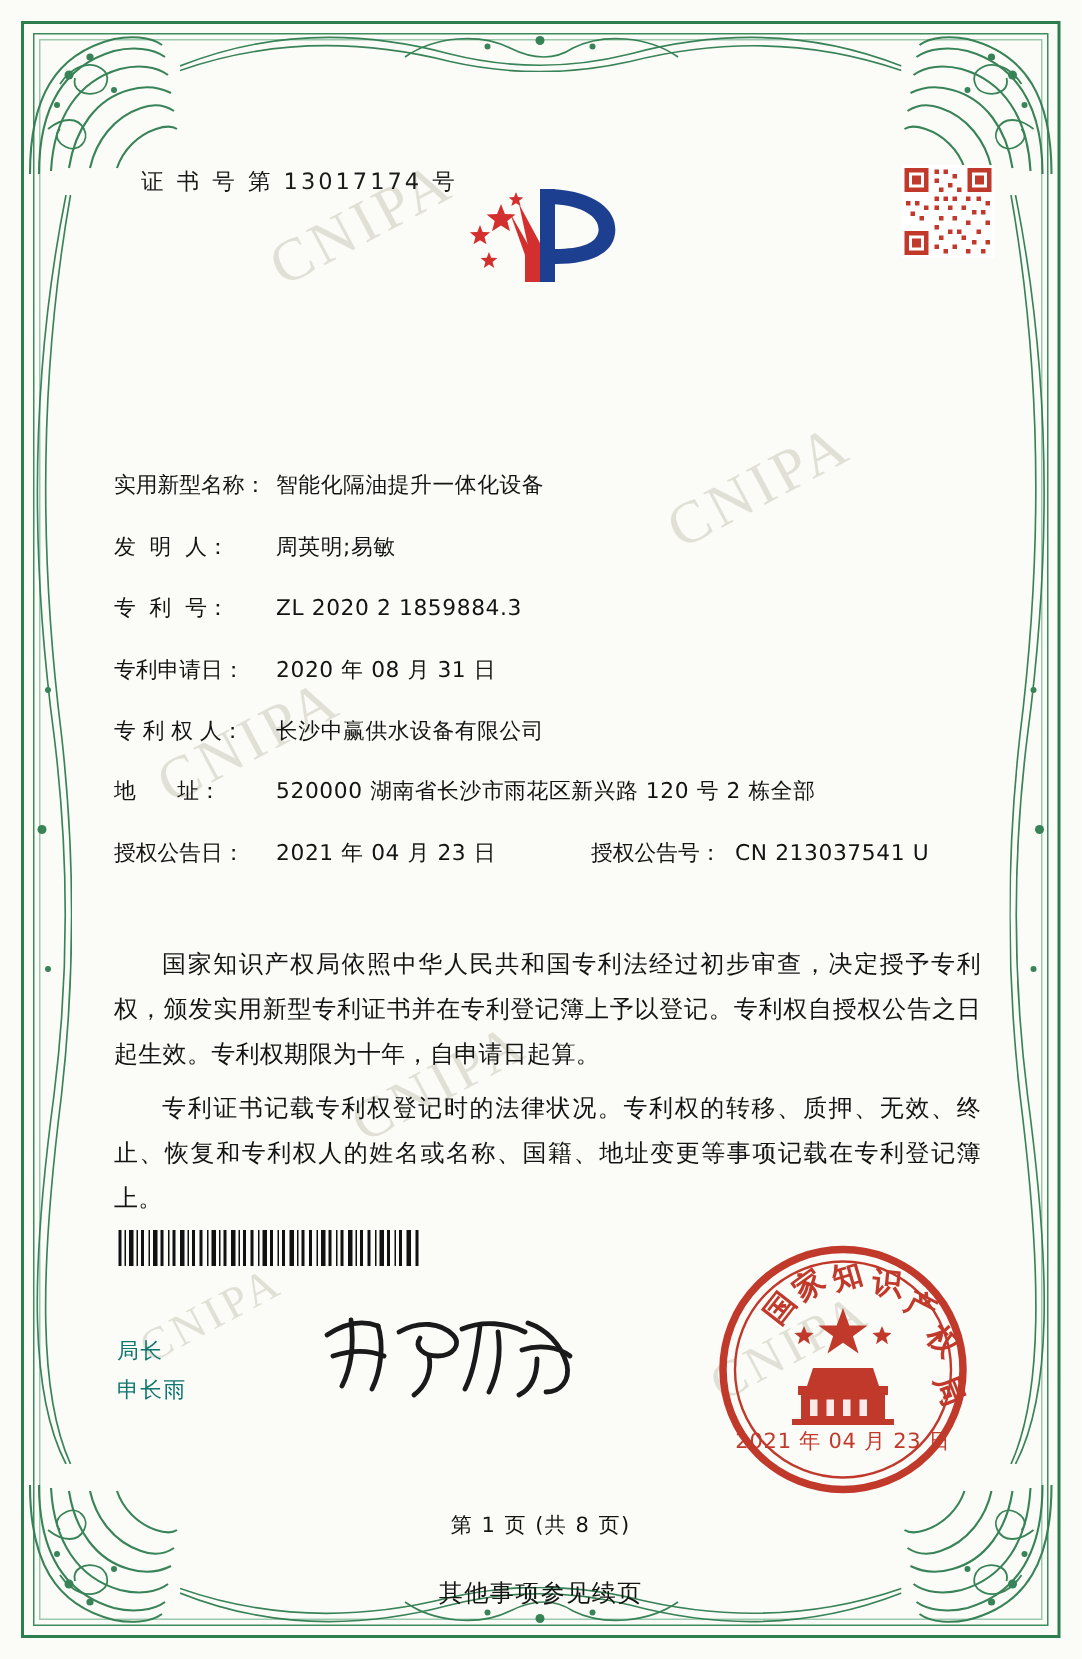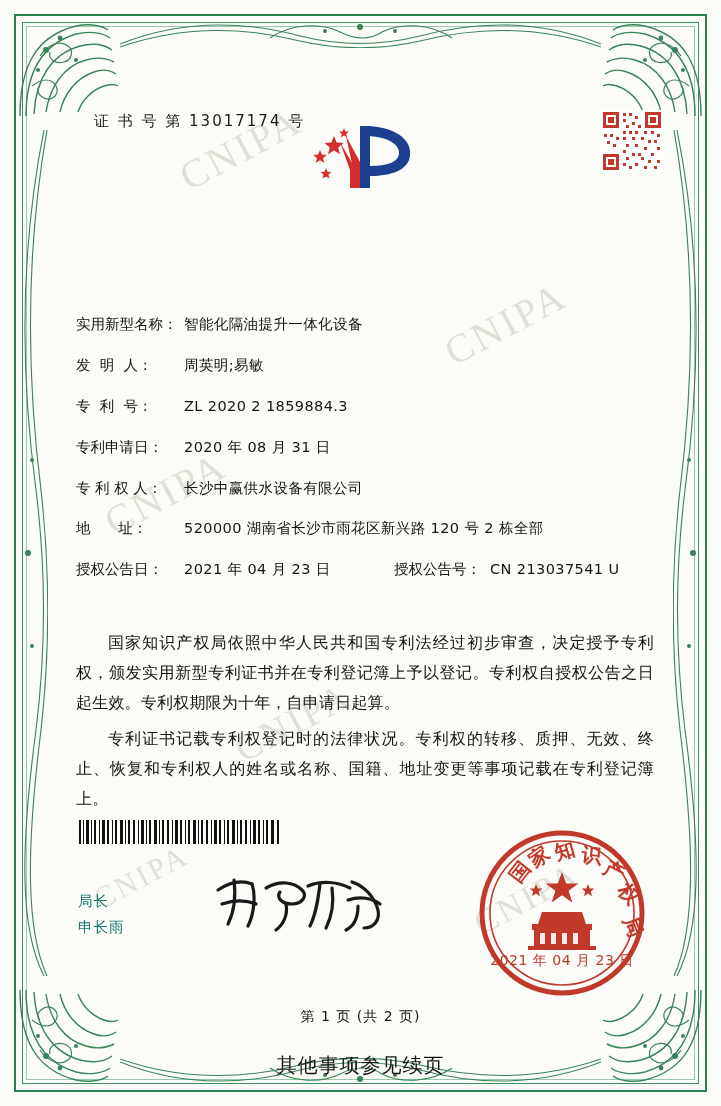--- a/index.html
+++ b/index.html
@@ -208,21 +208,21 @@
     text-align: center;
     font-size: 14px;
     color: #141414;
     letter-spacing: 1px;
   }
   .footer-note {
     position: absolute;
     left: 0; right: 0;
     top: 1052px;
     text-align: center;
-    font-size: 20px;
+    font-size: 16px;
     color: #141414;
     letter-spacing: 1px;
   }
 </style>
 </head>
 <body>
 
 <div class="page">
 
   <div class="wm wm1">CNIPA</div>
@@ -596,16 +596,16 @@
       </g>
       <g fill="#c0392b" transform="translate(85,62)">
         <polygon points="0,-18 4.2,-6.4 16.4,-6.4 6.6,0.8 10.4,12.4 0,5.2 -10.4,12.4 -6.6,0.8 -16.4,-6.4 -4.2,-6.4"></polygon>
         <polygon points="-26,-6 -24.2,-1.6 -19.6,-1.4 -23.2,1.6 -22,6.2 -26,3.4 -30,6.2 -28.8,1.6 -32.4,-1.4 -27.8,-1.6"></polygon>
         <polygon points="26,-6 27.8,-1.6 32.4,-1.4 28.8,1.6 30,6.2 26,3.4 22,6.2 23.2,1.6 19.6,-1.4 24.2,-1.6"></polygon>
       </g>
     </svg>
   </div>
   <div class="seal-date">2021 年 04 月 23 日</div>
 
-  <div class="page-no">第 1 页 (共 2 页)</div>
+  <div class="page-no">第 1 页 (共 8 页)</div>
   <div class="footer-note">其他事项参见续页</div>
 
 </div>
 
 </body></html>

